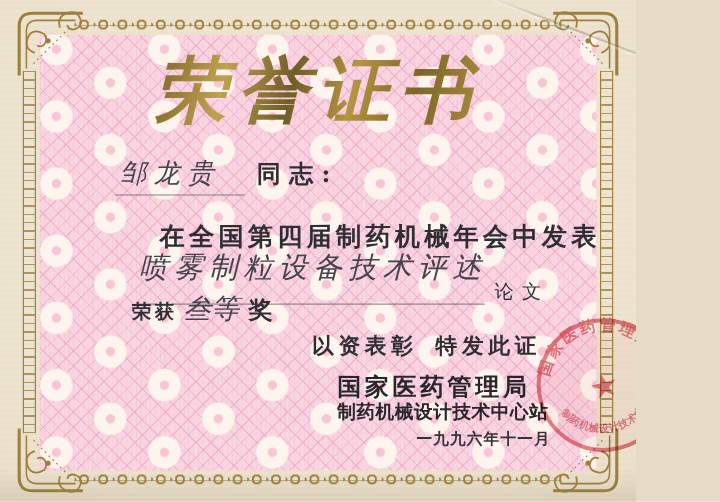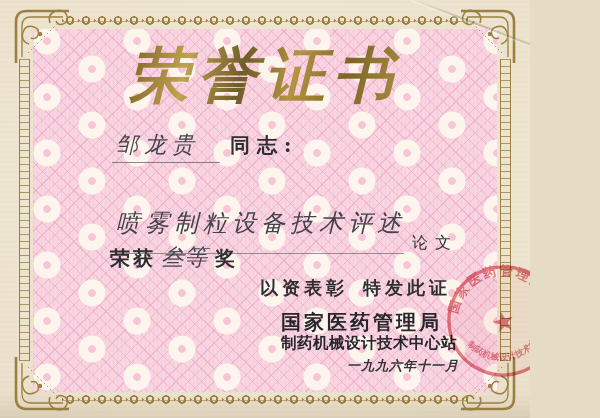--- a/index.html
+++ b/index.html
@@ -72,39 +72,39 @@
     font-size:60px;font-weight:bold;font-style:italic;letter-spacing:8px;
     color:#9b7f35;
     background:linear-gradient(103deg,#7c6326,#c0a251 22%,#6f5d28 42%,#b59441 60%,#7c6527 78%,#ab8f41);
     -webkit-background-clip:text;background-clip:text;-webkit-text-fill-color:transparent;
   }
   .name-line{position:absolute;left:96px;top:130px;white-space:nowrap;}
   .hand{font-style:italic;color:#43434b;}
   .recipient-name{
     display:inline-block;min-width:100px;padding:0 4px 2px;
     border-bottom:1.4px solid rgba(95,95,100,.75);
-    font-size:22px;letter-spacing:6px;margin-left:16px;
+    font-size:22px;letter-spacing:6px;
   }
   .salutation{font-size:20px;font-weight:bold;letter-spacing:7px;margin-left:10px;text-align:center;}
   .context-line{position:absolute;left:133px;top:183px;margin:0;font-size:21px;font-weight:600;letter-spacing:3.5px;white-space:nowrap;}
   .paper-line{position:absolute;left:116px;top:207px;white-space:nowrap;}
   .paper-title{
     display:inline-block;width:288px;padding-bottom:14px;
     border-bottom:1.3px solid rgba(105,105,110,.7);
     font-size:24px;letter-spacing:5px;
   }
   .paper-label{font-size:16px;font-weight:normal;letter-spacing:7px;margin-left:8px;vertical-align:bottom;}
   .award-line{position:absolute;left:110px;top:242px;white-space:nowrap;}
-  .award-prefix{font-size:20px;font-weight:600;letter-spacing:3px;}
+  .award-prefix{font-size:16px;font-weight:600;letter-spacing:3px;}
   .award-grade{font-size:23px;margin:0 5px;}
   .award-suffix{font-size:20px;font-weight:600;margin-left:3px;}
   .commendation{position:absolute;left:260px;top:276px;display:flex;gap:15px;font-size:18px;font-weight:bold;letter-spacing:4px;white-space:nowrap;}
   .issuer-org{position:absolute;left:281px;top:309px;margin:0;font-size:20px;font-weight:bold;letter-spacing:3px;color:#27272b;white-space:nowrap;}
   .issuer-dept{position:absolute;left:281px;top:333px;margin:0;font-size:15.5px;font-weight:bold;letter-spacing:0.5px;color:#27272b;white-space:nowrap;}
-  .cert-date{position:absolute;left:347px;top:357px;margin:0;font-size:13px;font-weight:600;letter-spacing:1px;color:#34343a;white-space:nowrap;font-style:italic;}
+  .cert-date{position:absolute;left:347px;top:357px;margin:0;font-size:13px;font-weight:600;letter-spacing:1px;color:#34343a;white-space:nowrap;}
   
   .seal{
     position:absolute;left:444px;top:262px;width:118px;height:118px;
     transform:rotate(-14deg);
     mix-blend-mode:multiply;opacity:.88;
   }
 </style>
 </head>
 <body>
 
@@ -158,20 +158,21 @@
       <circle cx="27" cy="27" r="2.2" fill="currentColor"></circle>
     </svg>
   </div>
 
   <h1 class="title">荣誉证书</h1>
 
   <div class="name-line">
     <span class="hand recipient-name">邹龙贵</span><span class="ink salutation">同志:</span>
   </div>
 
+  <p class="ink context-line">在全国第四届制药机械年会中发表</p>
 
   <div class="paper-line">
     <span class="hand paper-title">喷雾制粒设备技术评述</span><span class="ink paper-label">论文</span>
   </div>
 
   <div class="award-line">
     <span class="ink award-prefix">荣获</span><span class="hand award-grade">叁等</span><span class="ink award-suffix">奖</span>
   </div>
 
   <div class="ink commendation">

